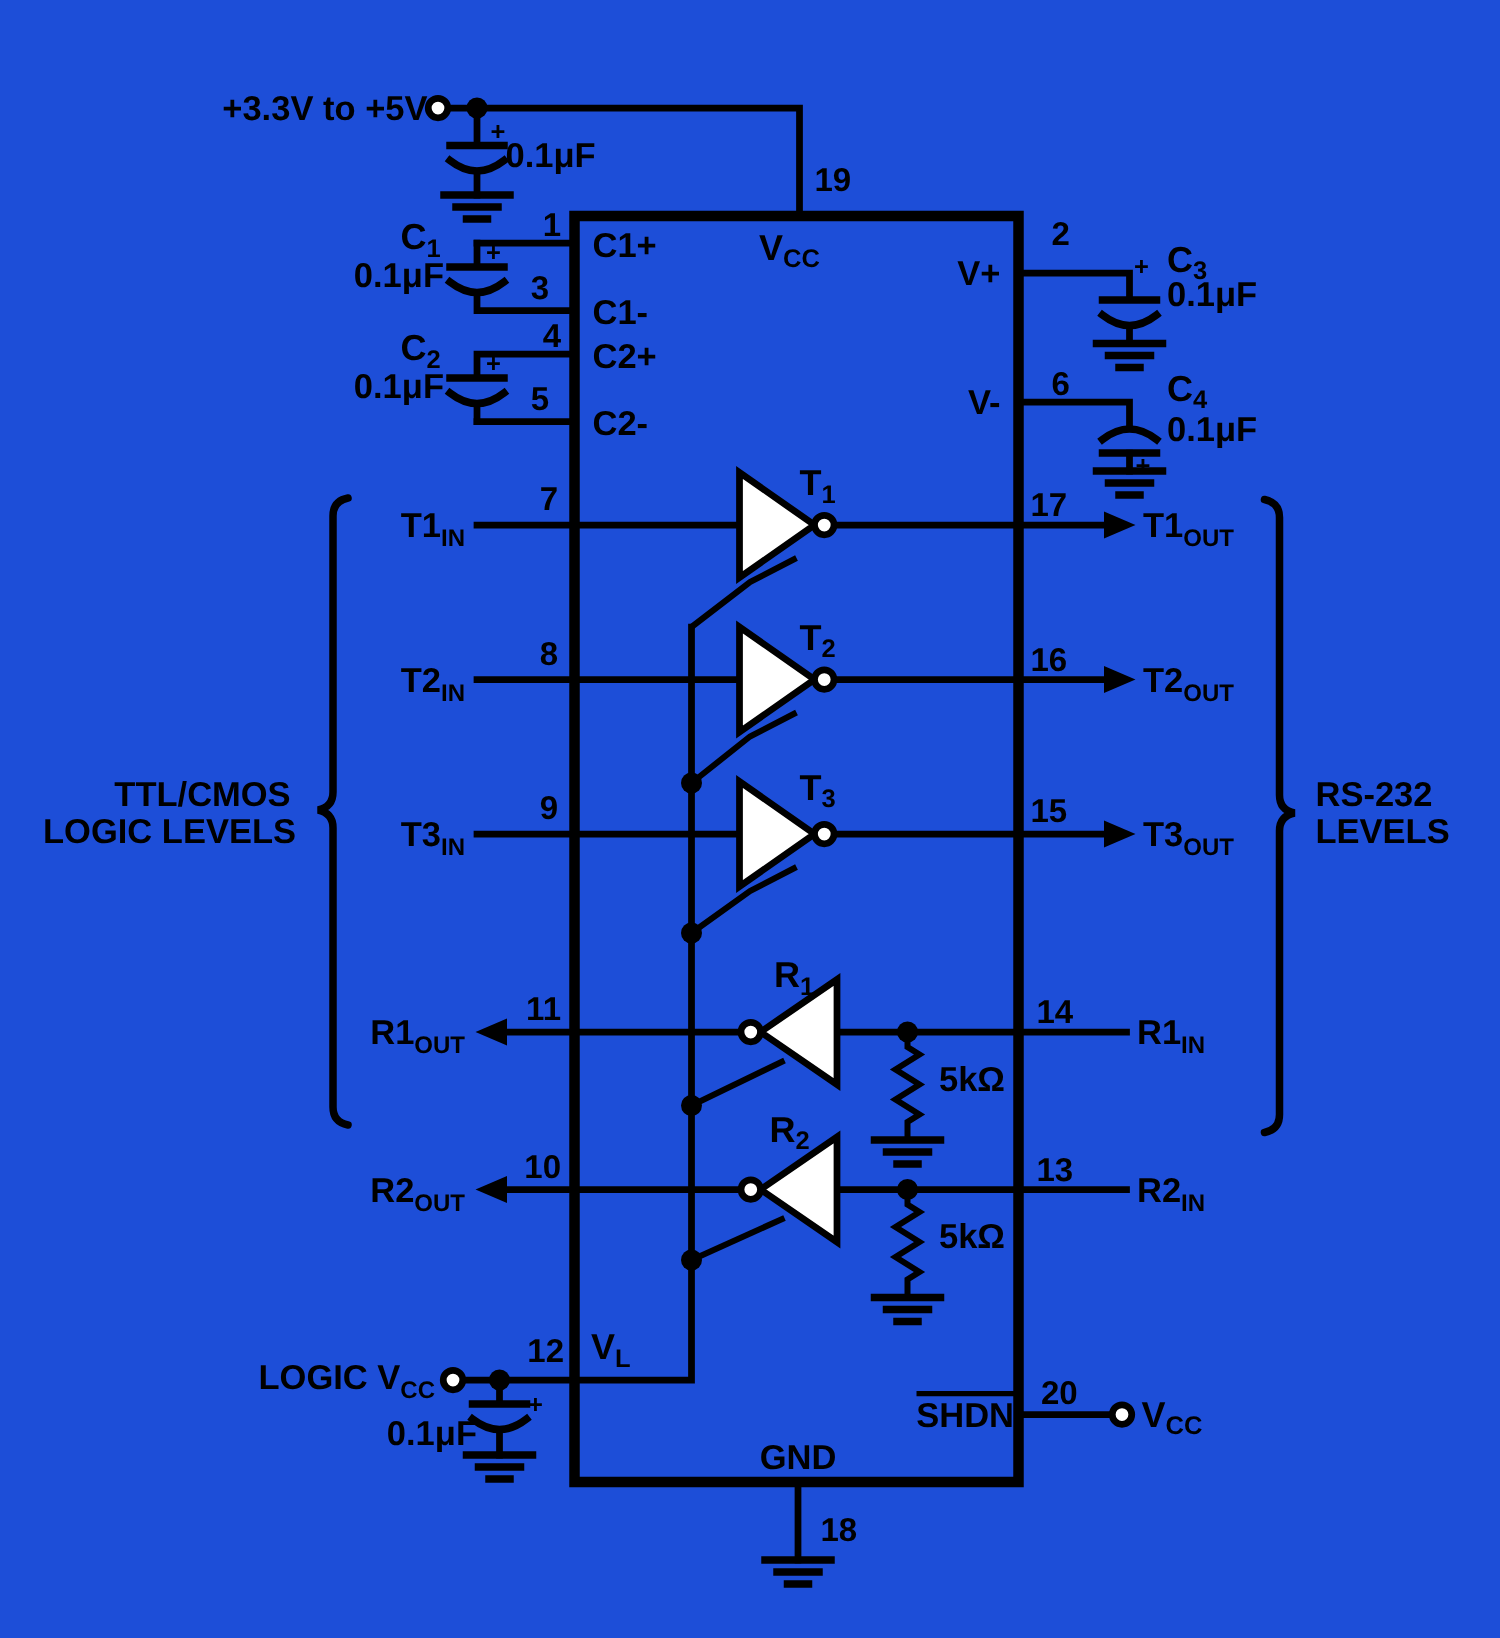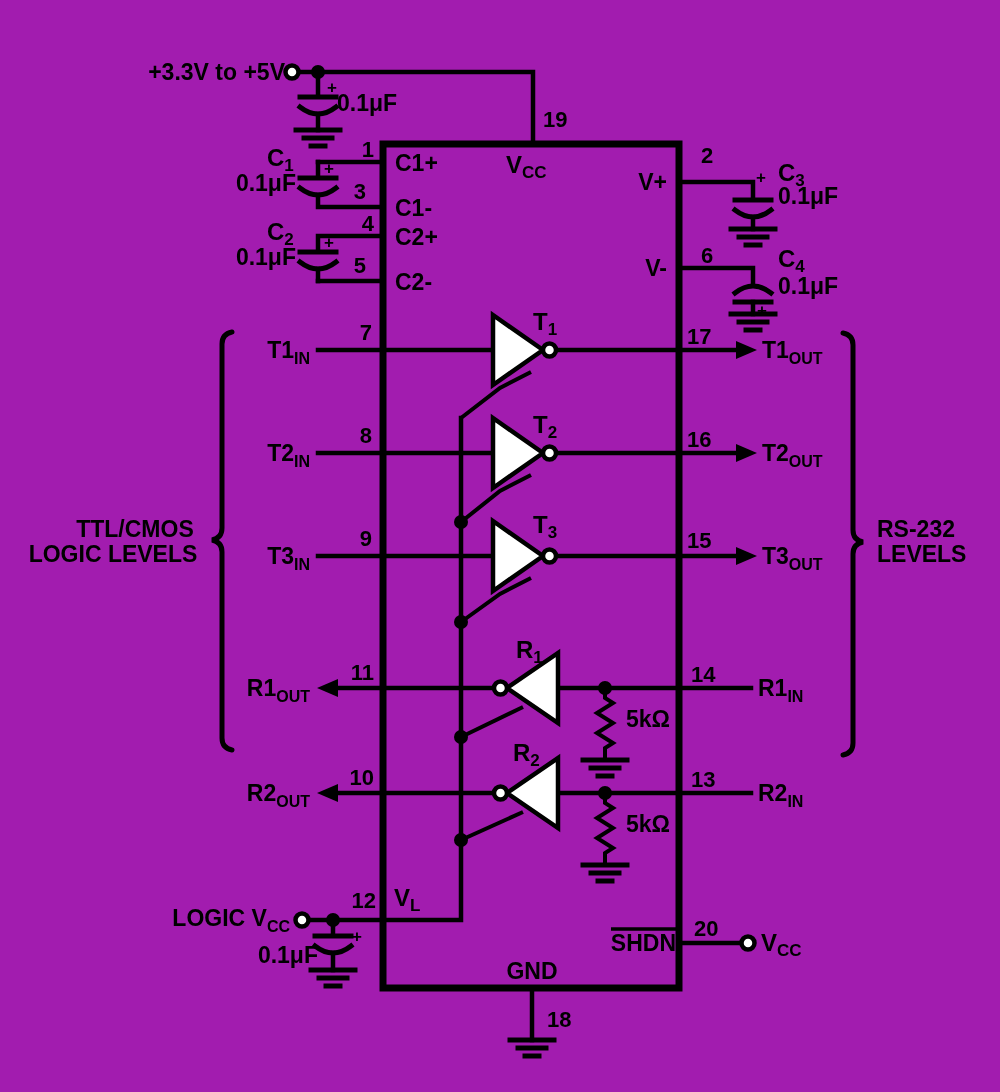--- a/index.html
+++ b/index.html
@@ -1,16 +1,16 @@
 <!DOCTYPE html>
 <html><head>
 <meta charset="utf-8">
 <style>
   html,body{margin:0;padding:0;background:#ffffff;}
-  .stage{width:1000px;height:1092px;background:#a21caf;position:relative;overflow:hidden;}
+  .stage{width:1000px;height:1092px;background:#1d4ed8;position:relative;overflow:hidden;}
   svg{display:block;}
   svg text{font-family:"Liberation Sans","DejaVu Sans",sans-serif;font-weight:bold;fill:#000;}
   .lbl{font-size:23px;}
   .pin{font-size:22px;}
   .big{font-size:24px;}
   .sub{font-size:16px;}
   .sub2{font-size:17px;}
   .wire{stroke:#000;stroke-width:4.5;fill:none;stroke-linecap:square;}
   .thin{stroke:#000;stroke-width:4;fill:none;}
   .icbox{stroke:#000;stroke-width:7;fill:none;}

